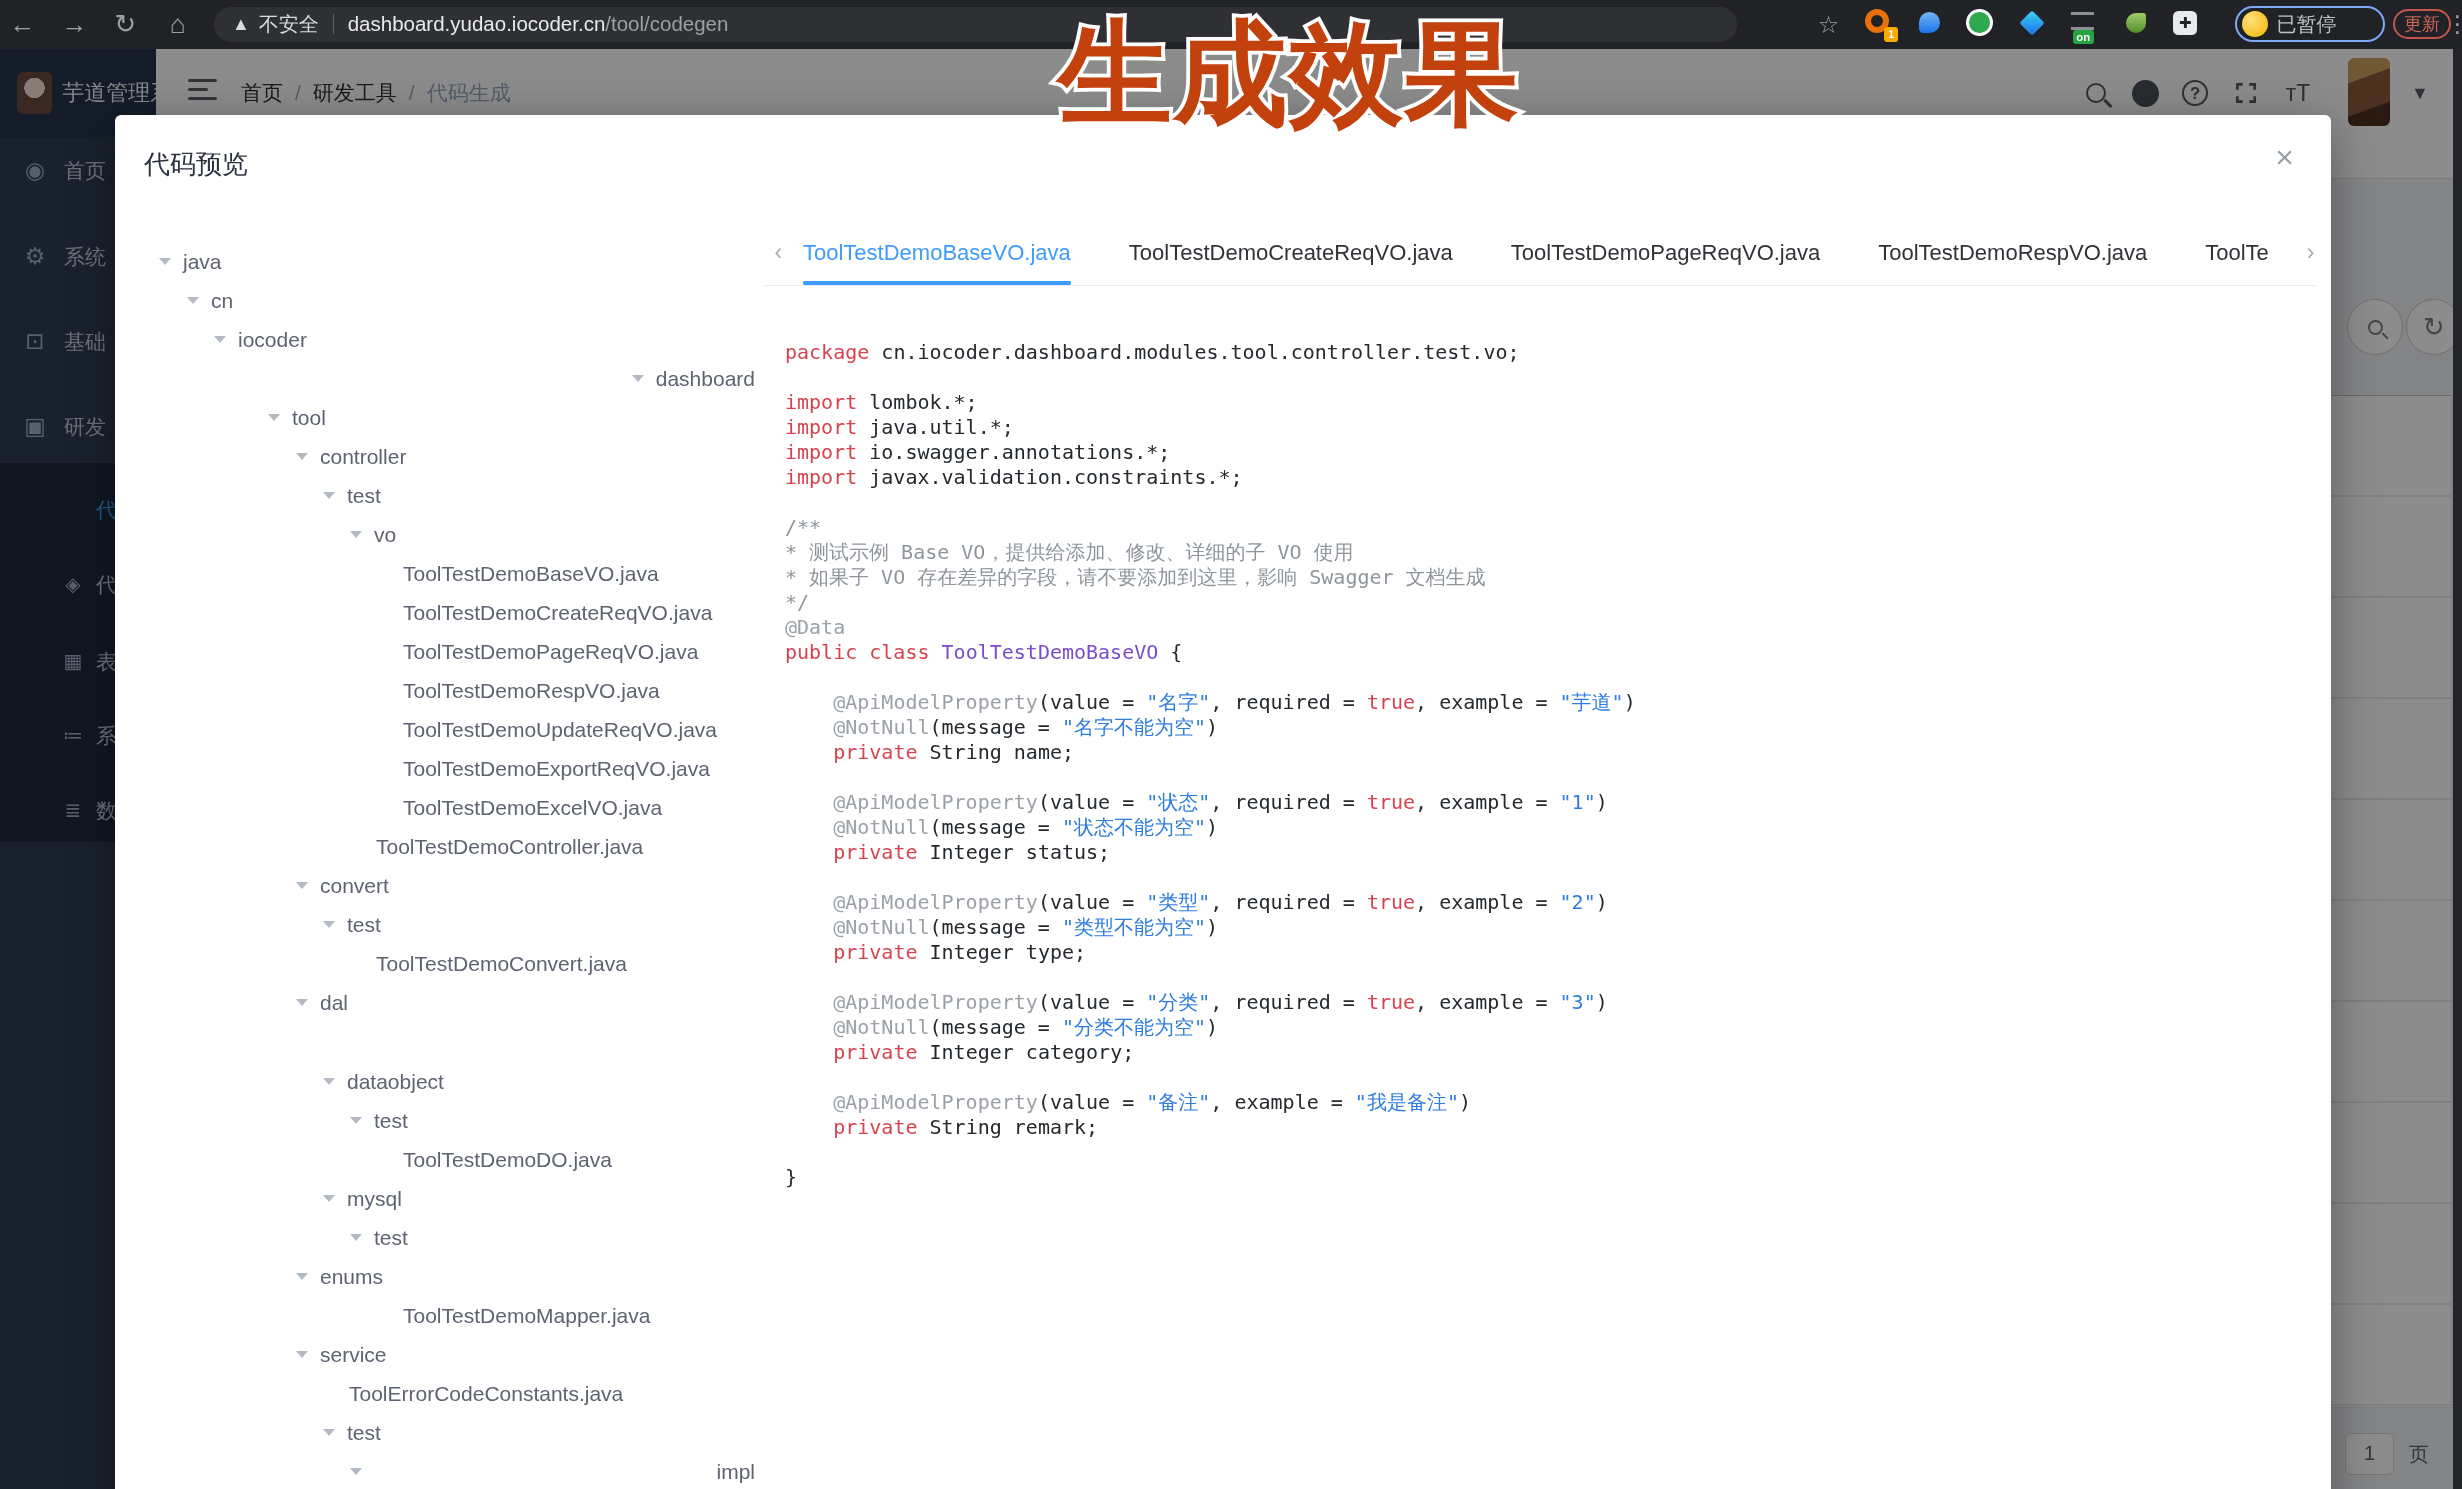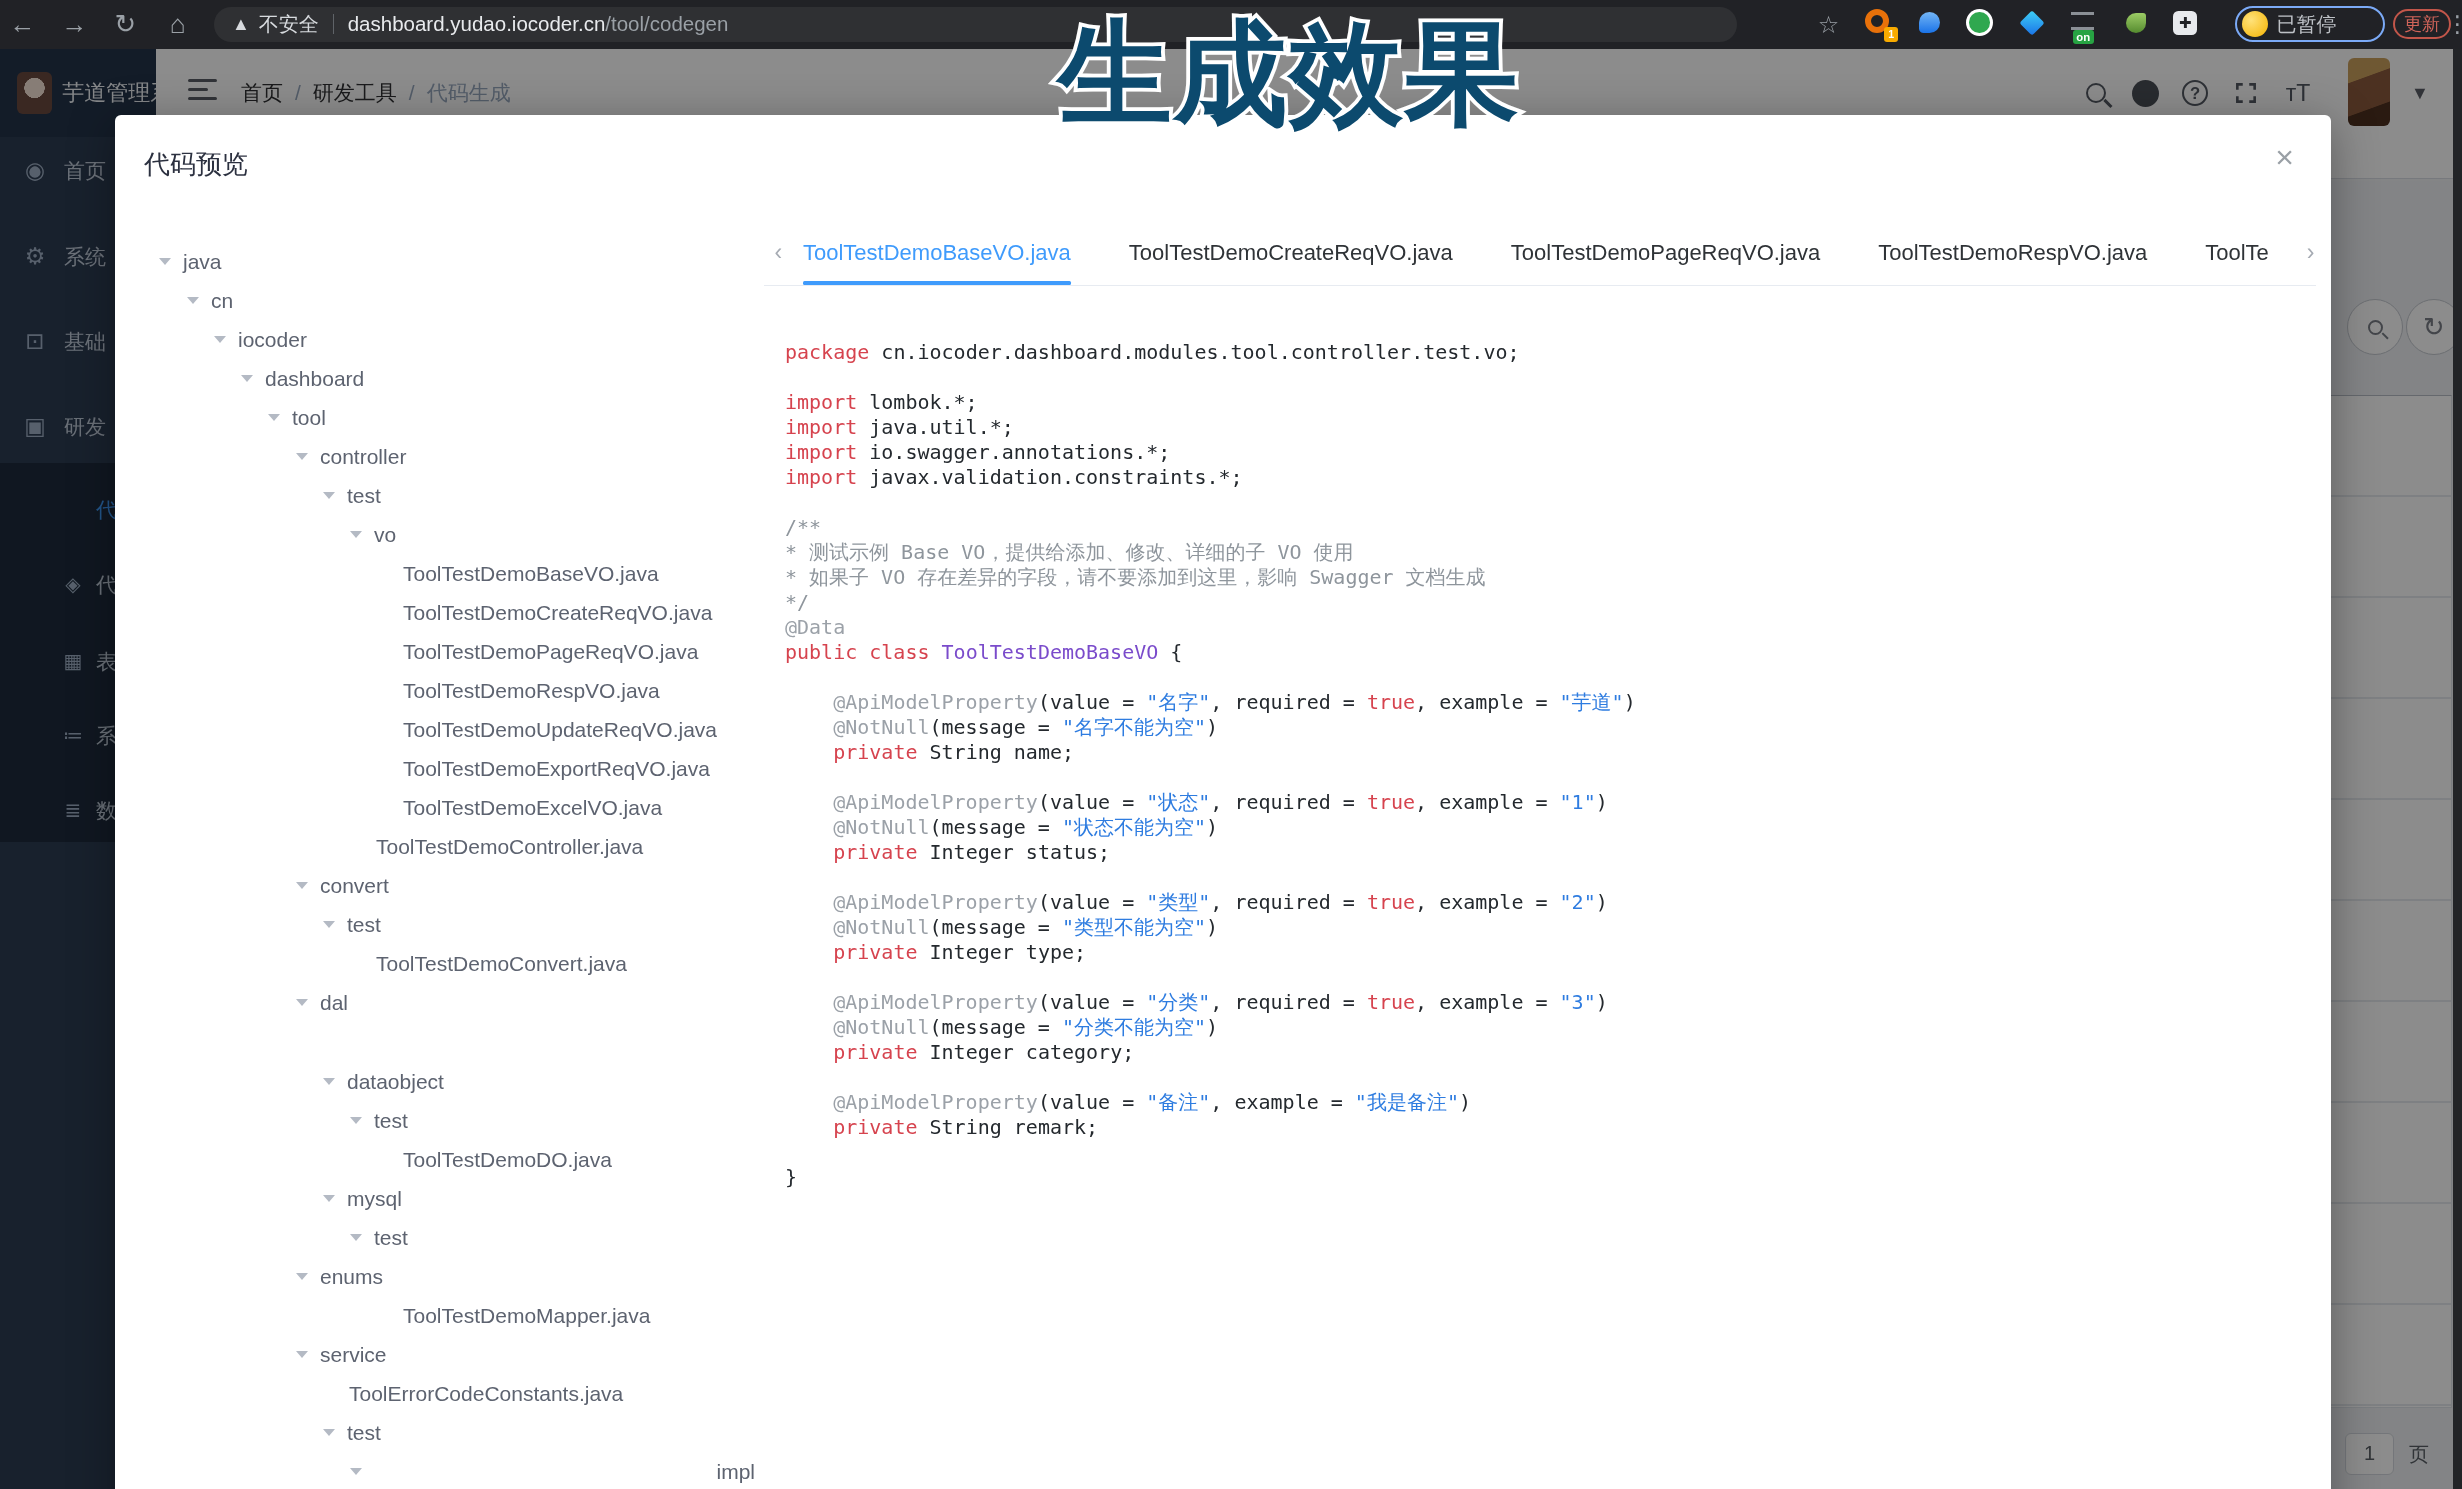--- a/index.html
+++ b/index.html
@@ -96,21 +96,21 @@
   .tab { position:relative; height:100%; display:flex; align-items:center; font-size:22px; color:#2f3337; white-space:nowrap; flex:none;}
   .tab.active { color:#3f9bfc; }
   .tab.active::after { content:""; position:absolute; left:0; right:0; bottom:0; height:3.8px; background:#3f9bfc; border-radius:1.5px;}
 
   
   .code { position:absolute; left:670px; top:225px; width:1517px; font-family:"DejaVu Sans Mono","Liberation Mono",monospace; font-size:20px; line-height:25px; color:#24292e; white-space:pre; }
   .code .k { color:#d6434e; } .code .s { color:#2e7ce0; } .code .a { color:#9ba1a8; }
   .code .c { color:#8e959c; } .code .t { color:#7a4bcb; }
 
   
-  .big-label { position:absolute; left:1058px; top:10.6px; z-index:6; font-size:114px; line-height:1.1; font-weight:bold; color:#0c4a6e;
+  .big-label { position:absolute; left:1058px; top:10.6px; z-index:6; font-size:114px; line-height:1.1; font-weight:bold; color:#c2410c;
       -webkit-text-stroke:7.6px #ffffff; paint-order:stroke fill;
       text-shadow:0 0 4.6px #fff,0 0 1.5px #fff; letter-spacing:1.5px; }
 </style>
 </head>
 <body>
 
 <div class="screen">
 
   <div class="browser-bar">
     <div class="nav-ico" style="left:6px;">←</div>
@@ -266,21 +266,21 @@
           <span>java</span>
         </div>
         <div class="tree-row" style="padding-left: 46px;">
           <span class="caret"></span>
           <span>cn</span>
         </div>
         <div class="tree-row" style="padding-left: 73px;">
           <span class="caret"></span>
           <span>iocoder</span>
         </div>
-        <div class="tree-row" style="padding-left: 100px;">
+        <div class="tree-row" style="padding-left: 100px; justify-content: flex-end;">
           <span class="caret"></span>
           <span>dashboard</span>
         </div>
         <div class="tree-row" style="padding-left: 127px;">
           <span class="caret"></span>
           <span>tool</span>
         </div>
         <div class="tree-row" style="padding-left: 155px;">
           <span class="caret"></span>
           <span>controller</span>

